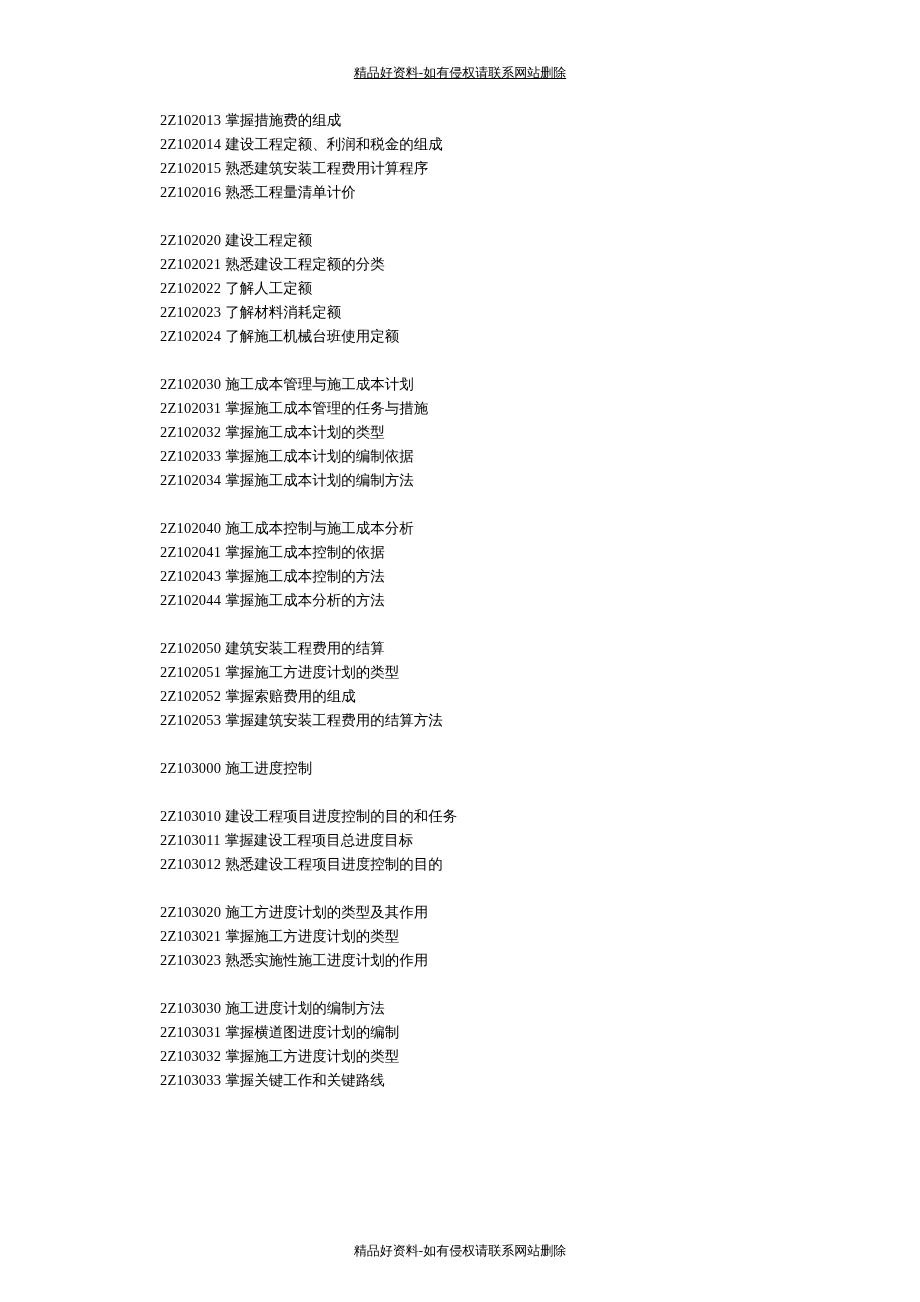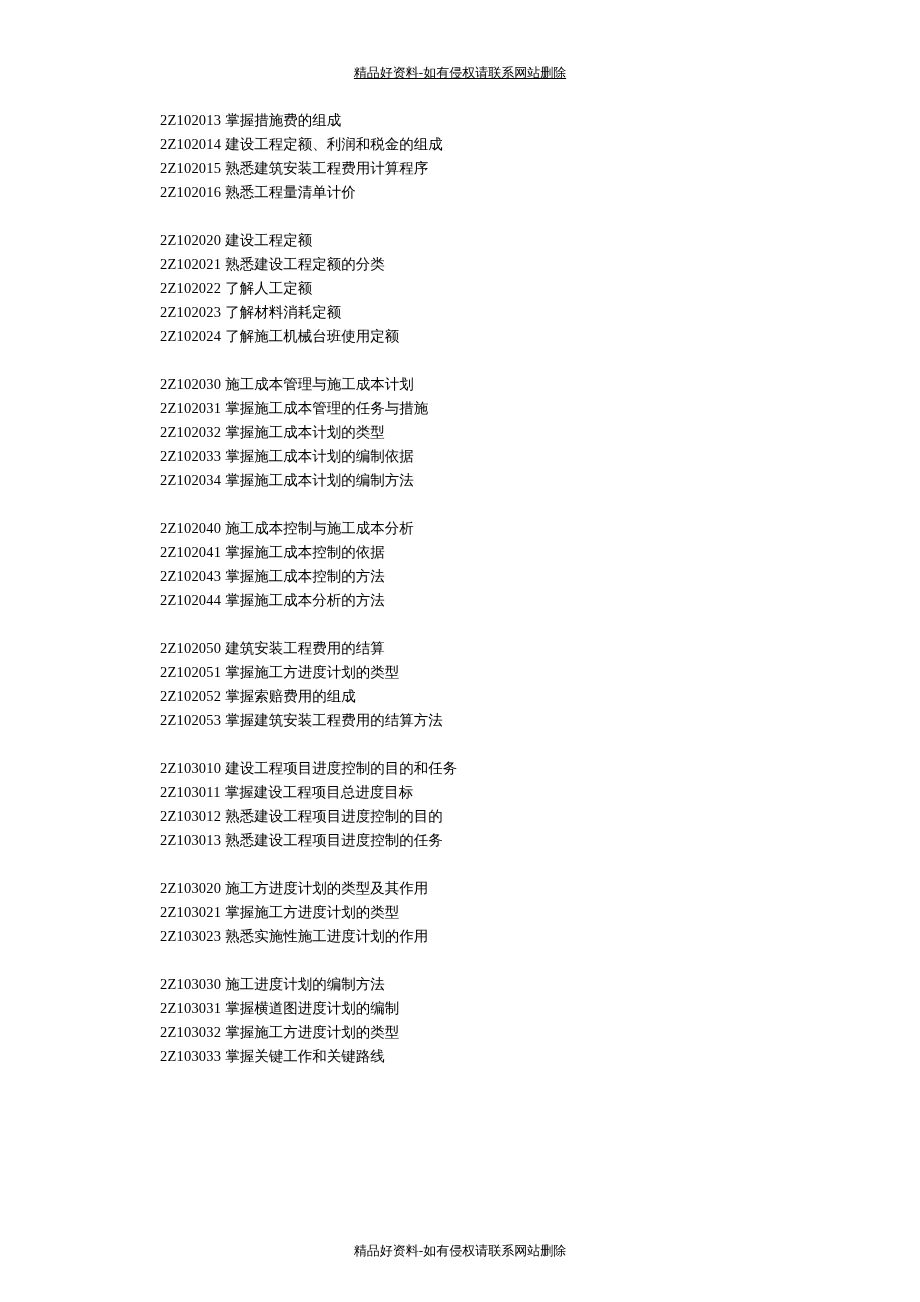--- a/index.html
+++ b/index.html
@@ -75,24 +75,26 @@
       <div class="row"><span class="code">2Z102043</span><span class="txt">掌握施工成本控制的方法</span></div>
       <div class="row"><span class="code">2Z102044</span><span class="txt">掌握施工成本分析的方法</span></div>
     </div>
     <div class="group">
       <div class="row"><span class="code">2Z102050</span><span class="txt">建筑安装工程费用的结算</span></div>
       <div class="row"><span class="code">2Z102051</span><span class="txt">掌握施工方进度计划的类型</span></div>
       <div class="row"><span class="code">2Z102052</span><span class="txt">掌握索赔费用的组成</span></div>
       <div class="row"><span class="code">2Z102053</span><span class="txt">掌握建筑安装工程费用的结算方法</span></div>
     </div>
     <div class="group">
+      <div class="row"><span class="code">2Z103000</span><span class="txt">施工进度控制</span></div>
+    </div>
+    <div class="group">
       <div class="row"><span class="code">2Z103010</span><span class="txt">建设工程项目进度控制的目的和任务</span></div>
       <div class="row"><span class="code">2Z103011</span><span class="txt">掌握建设工程项目总进度目标</span></div>
       <div class="row"><span class="code">2Z103012</span><span class="txt">熟悉建设工程项目进度控制的目的</span></div>
-      <div class="row"><span class="code">2Z103013</span><span class="txt">熟悉建设工程项目进度控制的任务</span></div>
     </div>
     <div class="group">
       <div class="row"><span class="code">2Z103020</span><span class="txt">施工方进度计划的类型及其作用</span></div>
       <div class="row"><span class="code">2Z103021</span><span class="txt">掌握施工方进度计划的类型</span></div>
       <div class="row"><span class="code">2Z103023</span><span class="txt">熟悉实施性施工进度计划的作用</span></div>
     </div>
     <div class="group">
       <div class="row"><span class="code">2Z103030</span><span class="txt">施工进度计划的编制方法</span></div>
       <div class="row"><span class="code">2Z103031</span><span class="txt">掌握横道图进度计划的编制</span></div>
       <div class="row"><span class="code">2Z103032</span><span class="txt">掌握施工方进度计划的类型</span></div>

